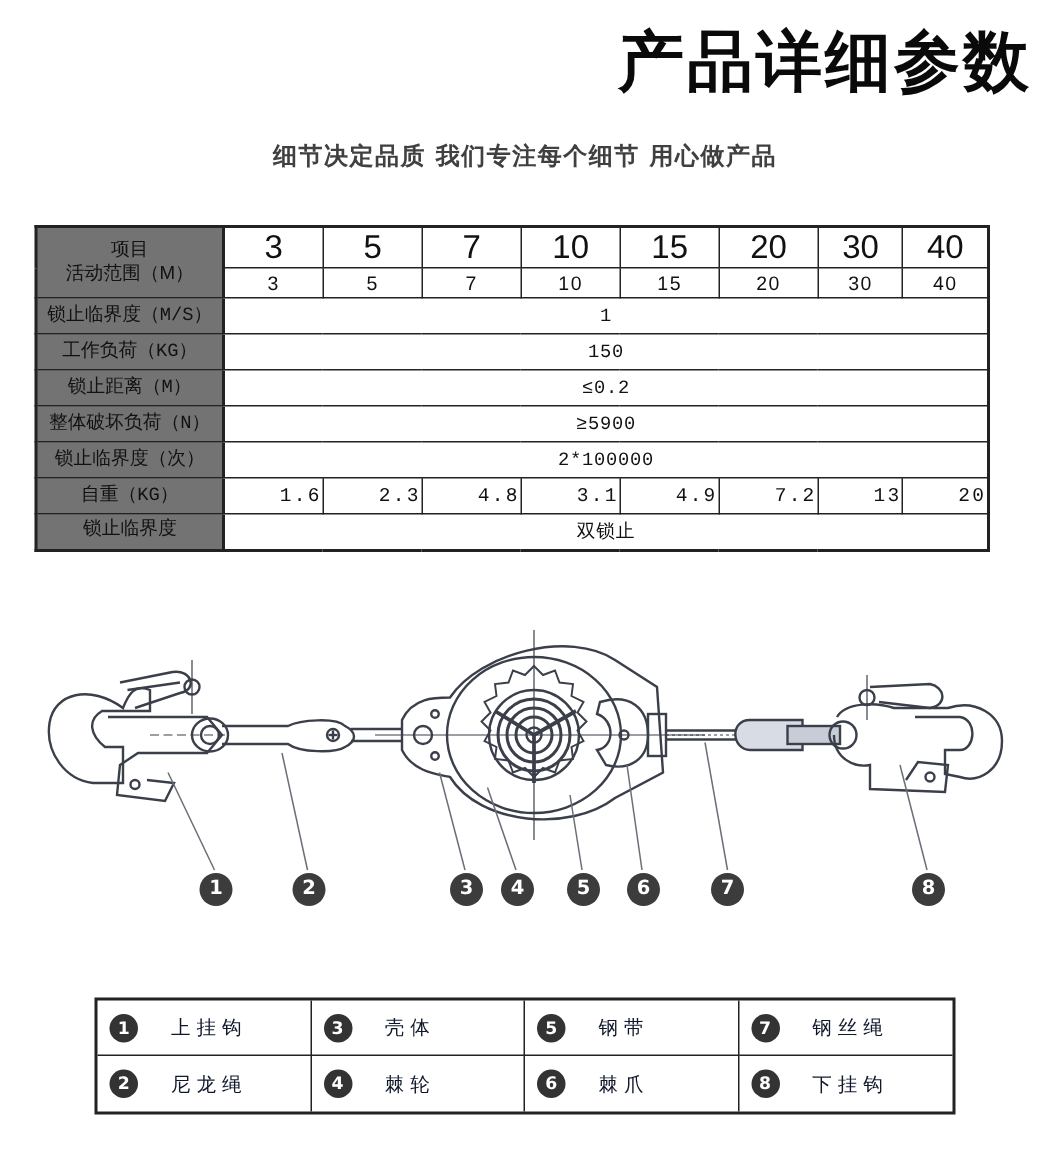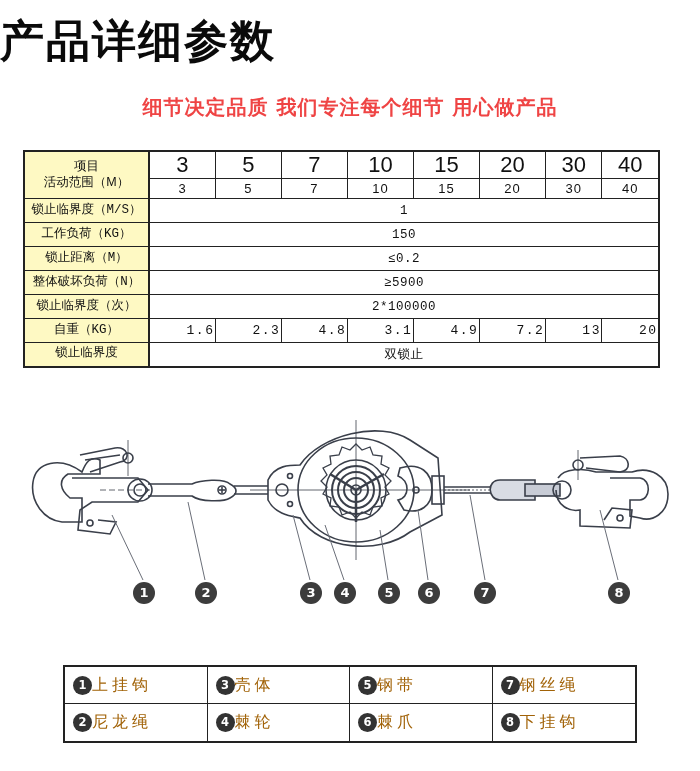--- a/index.html
+++ b/index.html
@@ -1,36 +1,36 @@
 <!DOCTYPE html>
 <html><head>
   <meta charset="utf-8">
   <style>
     * { box-sizing: border-box; margin: 0; padding: 0; }
     html, body { width: 700px; height: 771px; background: #ffffff; overflow: hidden; }
     body { position: relative; font-family: "DejaVu Sans", "Liberation Sans", sans-serif; color: #111; }
 
     .title {
-      position: absolute; left: 0; top: 12px; width: 688px; text-align: left;
+      position: absolute; left: 0; top: 12px; width: 688px; text-align: right;
       font-size: 44px; font-weight: bold; letter-spacing: 2px; color: #0a0a0a;
     }
     .subtitle {
       position: absolute; left: 0; top: 94px; width: 700px; text-align: center;
-      font-size: 20px; font-weight: bold; color: #ef4444; letter-spacing: 1px;
+      font-size: 16px; font-weight: bold; color: #404040; letter-spacing: 1px;
     }
 
     
     .spec {
       position: absolute; left: 23px; top: 150px; width: 637px;
       border-collapse: collapse; border: 2px solid #222;
       font-family: "Liberation Sans", sans-serif;
     }
     .spec td { border: 1px solid #222; text-align: center; color: #111; padding: 0; }
     .spec td.label {
-      background: #fef9c3; width: 125px; font-size: 12.5px; border-right: 2px solid #222;
+      background: #737373; width: 125px; font-size: 12.5px; border-right: 2px solid #222;
       line-height: 1.25;
     }
     .spec tr.r-big td.v { font-size: 22px; height: 27px; }
     .spec tr.r-small td.v { font-size: 13px; height: 20px; letter-spacing: 1px; }
     .spec tr.r-std td { height: 24px; font-family: Liberation Mono, monospace; }
     .spec td.span { font-size: 12.5px; letter-spacing: 0.5px; }
     .spec td.serif { font-family: "Liberation Serif", serif; font-size: 13px; letter-spacing: 1.5px; padding-left: 36px; }
     .spec tr.r-big td.v { border-bottom: 1.5px solid #222; border-top: none; }
     .spec tr.r-big td.v, .spec tr.r-small td.v { border-left: 1.5px solid #222; }
 
@@ -53,21 +53,21 @@
       display: flex; align-items: center; padding-left: 8px;
     }
     .legend .cell:nth-child(4n) { border-right: none; }
     .legend .cell:nth-child(n+5) { border-bottom: none; }
     .legend .num {
       width: 19px; height: 19px; border-radius: 50%; background: #333;
       color: #fff; font-size: 11.5px; font-weight: bold; text-align: center; line-height: 19px;
       flex: 0 0 auto;
     }
     .legend .name {
-      font-size: 16px; color: #a16207; letter-spacing: 4px; 
+      font-size: 13px; color: #0f172a; letter-spacing: 4px; margin-left: 22px;
     }
   </style>
 </head>
 <body>
 
 <div class="title">产品详细参数</div>
 <div class="subtitle">细节决定品质  我们专注每个细节  用心做产品</div>
 
 <table class="spec">
   <tbody>

